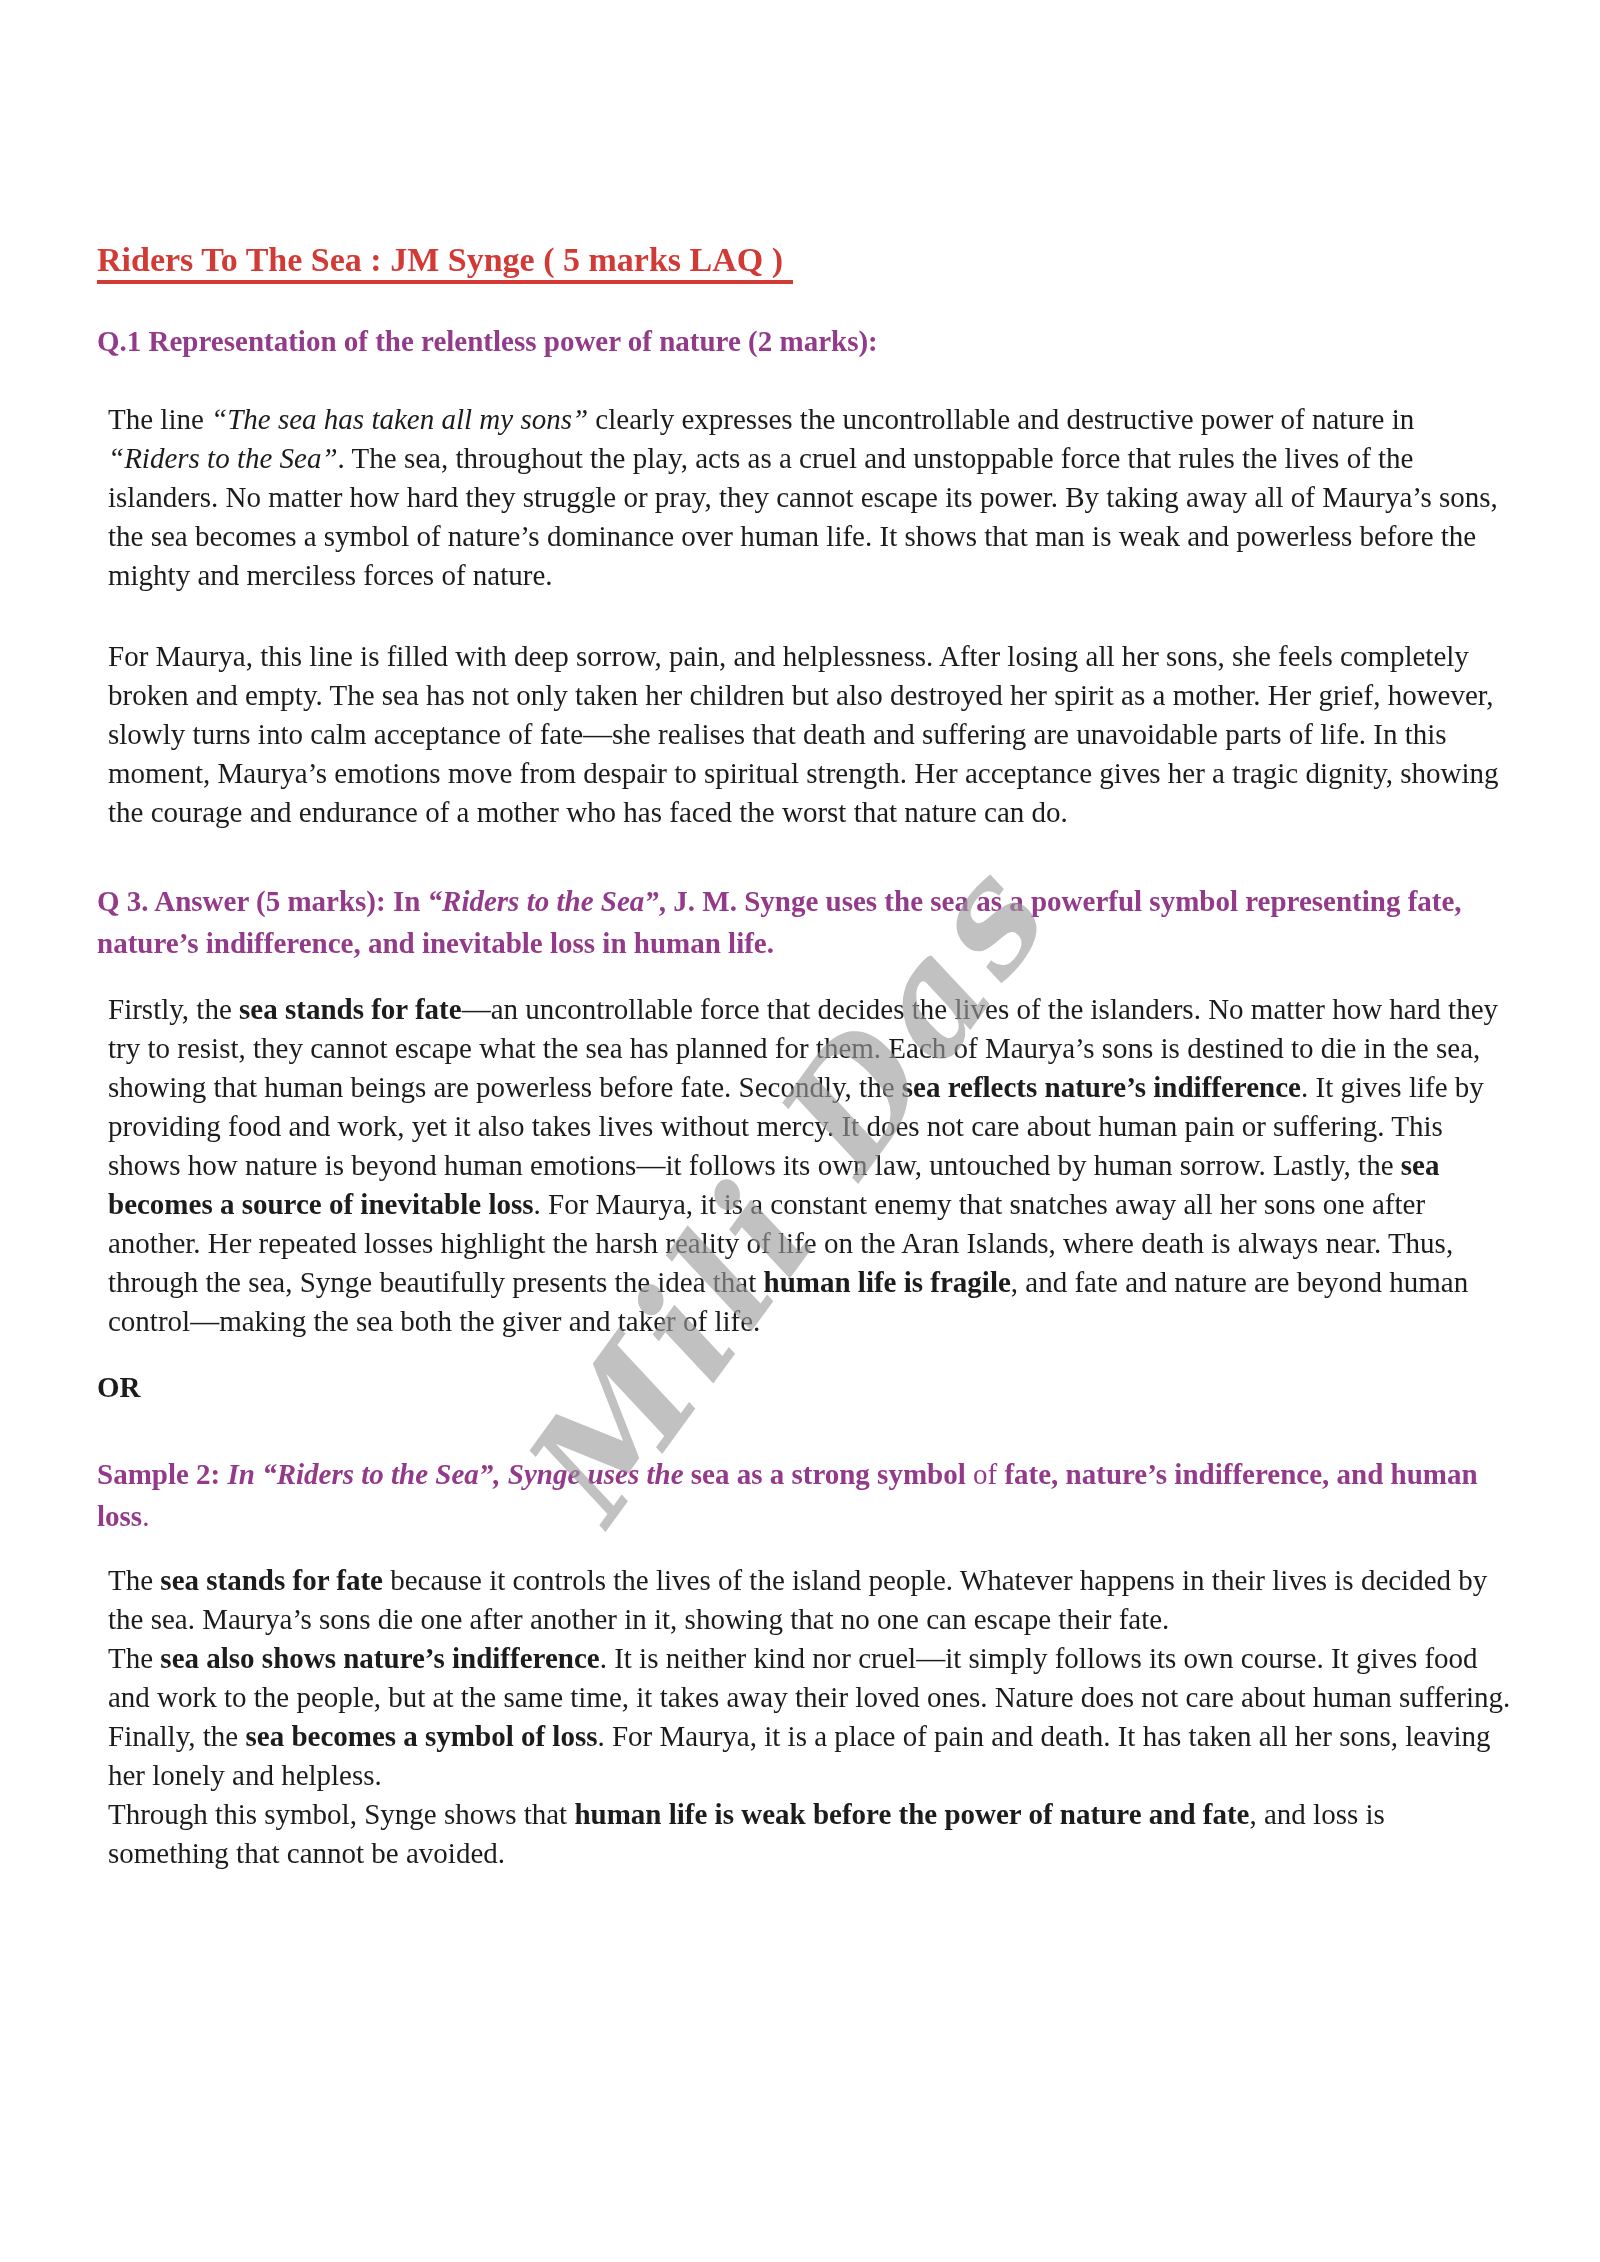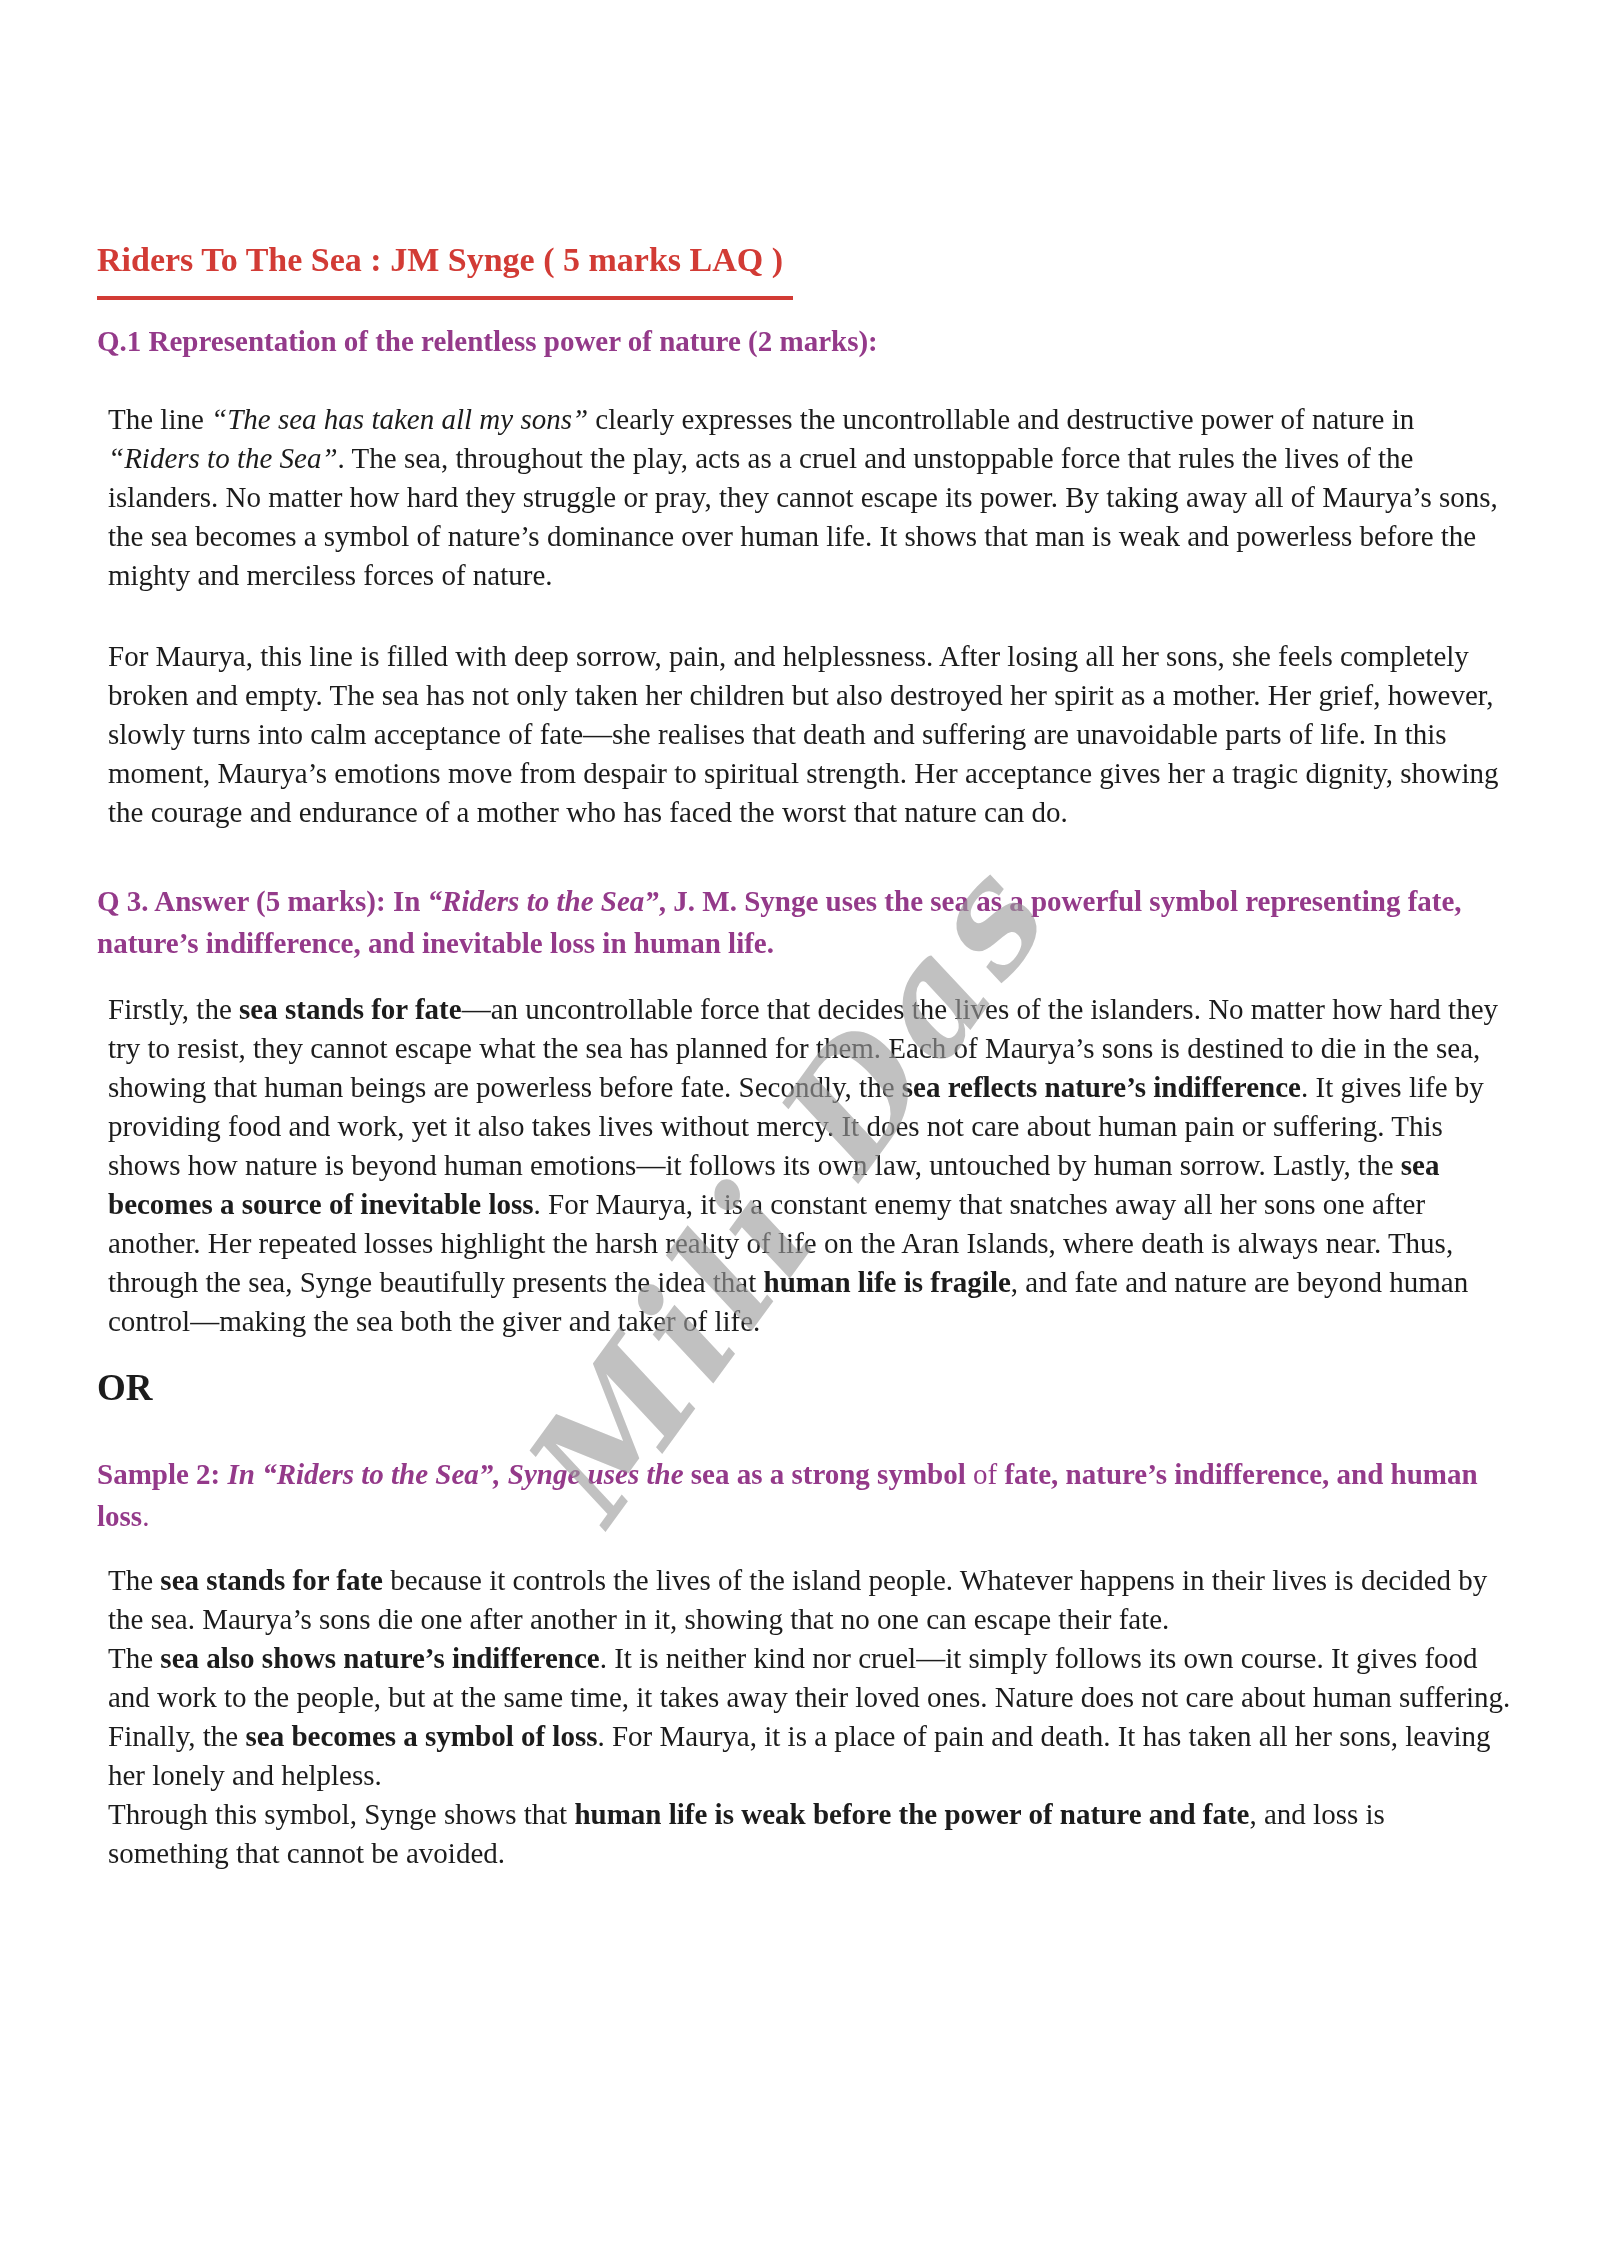--- a/index.html
+++ b/index.html
@@ -25,21 +25,21 @@
   }
   .doc-title {
     font-size: 34px;
     font-weight: bold;
     color: var(--title-red, #d23b35);
     margin: 0 0 42px 0;
     line-height: 40px;
   }
   .doc-title .underlined {
     border-bottom: 4px solid var(--title-red, #d23b35);
-    padding-bottom: 18px;
+    padding-bottom: 2px;
     padding-right: 10px;
   }
   .q-heading {
     font-size: 29px;
     font-weight: bold;
     color: var(--heading-purple, #943a8a);
     line-height: 38px;
     margin: 0 0 40px 0;
   }
   .q-heading.two-line {
@@ -49,21 +49,21 @@
     font-weight: normal;
   }
   .para {
     font-size: 29px;
     line-height: 39px;
     margin: 0 0 42px 11px;
     white-space: pre-wrap;
     color: var(--body-text, #1c1c1c);
   }
   .or-label {
-    font-size: 37px;
+    font-size: 29px;
     font-weight: bold;
     line-height: 39px;
     margin: 27px 0 46px 0;
     color: var(--body-text, #1c1c1c);
   }
   .b { font-weight: bold; }
   .i { font-style: italic; }
 
   
   .m-b-37 { margin-bottom: 37px; }

